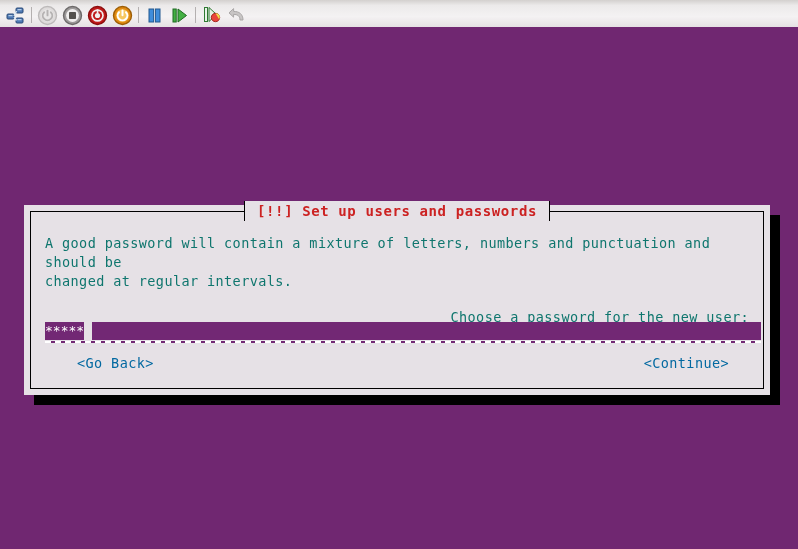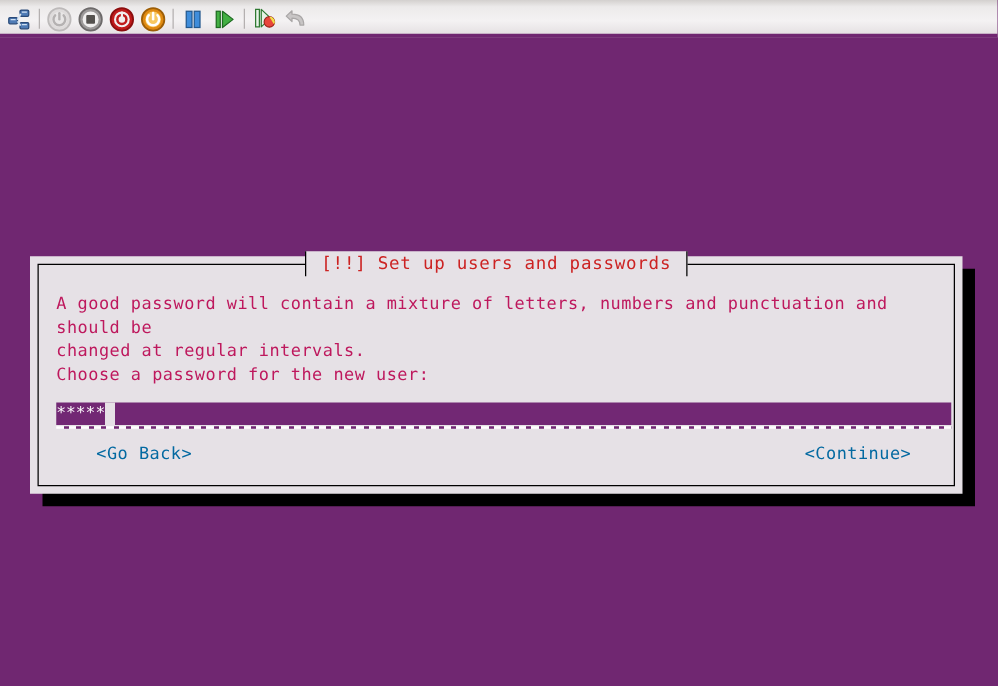--- a/index.html
+++ b/index.html
@@ -96,20 +96,21 @@
   
   #dialog-title-wrap {
     position: absolute;
     left: 0;
     top: -11px;
     width: 100%;
     display: flex;
     align-items: center;
     justify-content: center;
     pointer-events: none;
+    font-weight: bold;
   }
   #dialog-title {
     background: #e6e1e6;
     color: #cc2222;
     font-family: "DejaVu Sans Mono", monospace;
     font-size: 14px;
     line-height: 20px;
     letter-spacing: 0.6px;
     padding: 0 12px;
     white-space: nowrap;
@@ -117,31 +118,33 @@
     border-right: 1px solid #000000;
   }
 
   #dialog-body {
     position: absolute;
     left: 0; top: 0;
     width: 100%;
     height: 100%;
     box-sizing: border-box;
     padding: 22px 14px 0 14px;
-    color: #be185d;
+    color: #0f766e;
     font-family: "DejaVu Sans Mono", monospace;
     font-size: 13.5px;
     line-height: 19px;
     letter-spacing: 0.4px;
   }
   .para {
     white-space: pre-wrap;
     margin: 0;
   }
   #prompt-line {
+    margin-top: 17px;
+    text-align: right;
   }
 
   
   #password-row {
     position: absolute;
     left: 14px;
     top: 110px;
     width: 716px;
     height: 18px;
   }

